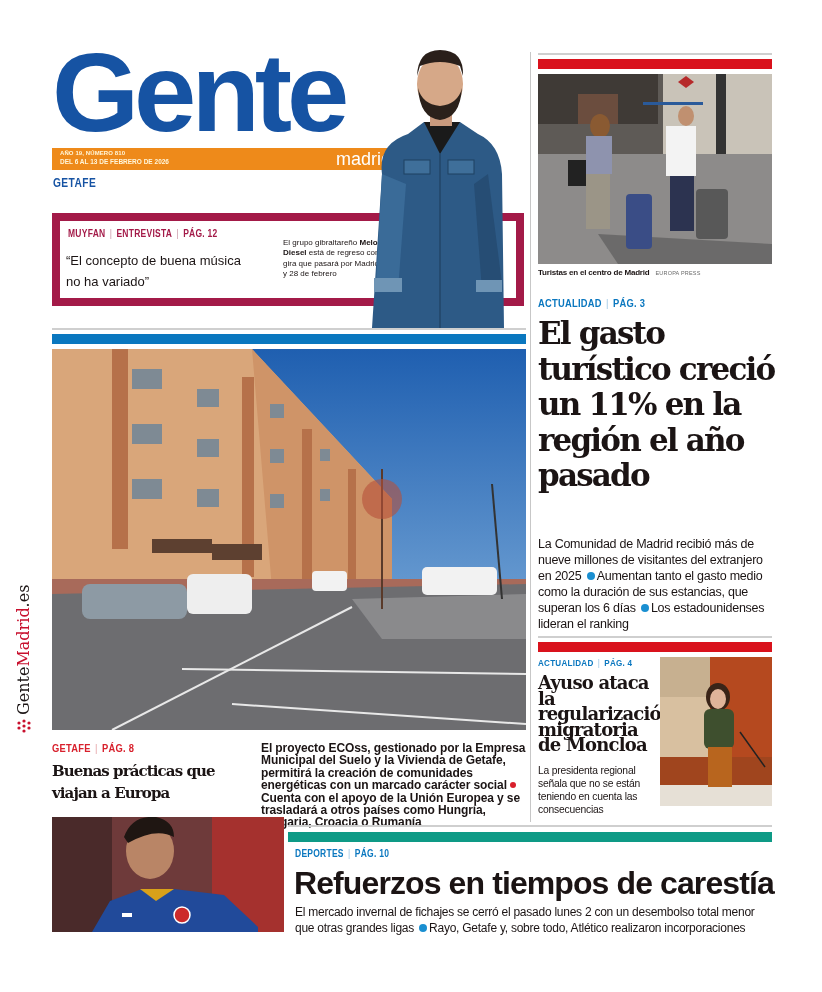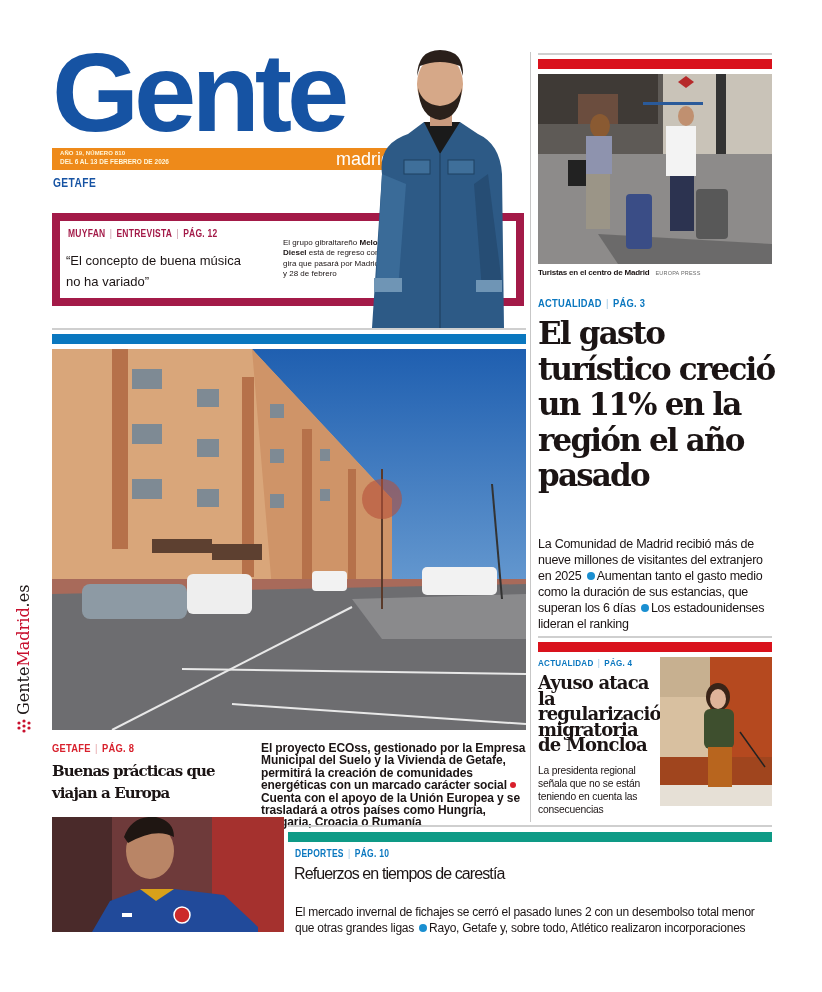--- a/index.html
+++ b/index.html
@@ -59,21 +59,21 @@
   .act-kicker-2 { left: 538px; top: 657px; font-size: 9.5px; font-weight: bold; color: #0a77bf; letter-spacing: 0.3px; transform: scaleX(0.85); transform-origin: left; white-space: nowrap; }
   .ayuso-headline { left: 538px; top: 675px; width: 120px; font-family: "DejaVu Serif", serif; font-weight: bold; font-size: 18px; line-height: 15.5px; color: #1b1414; letter-spacing: -0.8px; }
   .ayuso-body { left: 538px; top: 764px; width: 120px; font-size: 10.3px; line-height: 13px; color: #1b1414; letter-spacing: -0.2px; }
   .ayuso-photo { left: 660px; top: 657px; width: 112px; height: 149px; overflow: hidden; }
 
   
   .footballer-photo { left: 52px; top: 817px; width: 232px; height: 115px; overflow: hidden; }
   .hrule-sports { left: 288px; top: 825px; width: 484px; height: 2px; background: #cfcfcf; }
   .green-bar { left: 288px; top: 832px; width: 484px; height: 10px; background: #0e9a86; }
   .sports-kicker { left: 295px; top: 848px; font-size: 10px; font-weight: bold; color: #0a77bf; letter-spacing: 0.3px; transform: scaleX(0.85); transform-origin: left; white-space: nowrap; }
-  .sports-headline { left: 294px; top: 865px; font-size: 16px; font-weight: normal; color: #1b1414; letter-spacing: -0.9px; white-space: nowrap; }
+  .sports-headline { left: 294px; top: 865px; font-size: 32px; font-weight: bold; color: #1b1414; letter-spacing: -0.9px; white-space: nowrap; }
   .sports-body { left: 295px; top: 905px; width: 480px; font-size: 12px; line-height: 15.5px; color: #1b1414; letter-spacing: -0.25px; }
 
   
   .side-brand { left: 14px; top: 735px; transform: rotate(-90deg); transform-origin: left top; white-space: nowrap; font-family: "DejaVu Serif", serif; font-size: 16px; color: #1b1414; display: flex; align-items: center; gap: 4px; }
   .side-brand .red { color: #c8102e; }
   .side-brand .logo-mark { width: 16px; height: 16px; transform: rotate(90deg); }
 </style>
 </head>
 <body>
 

